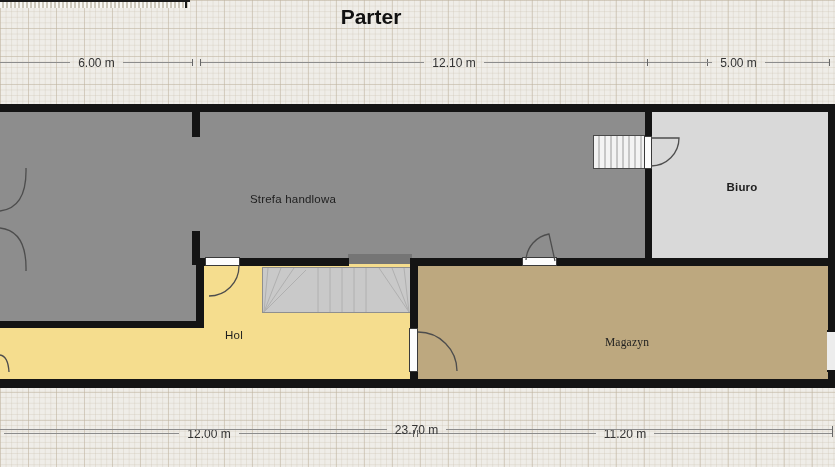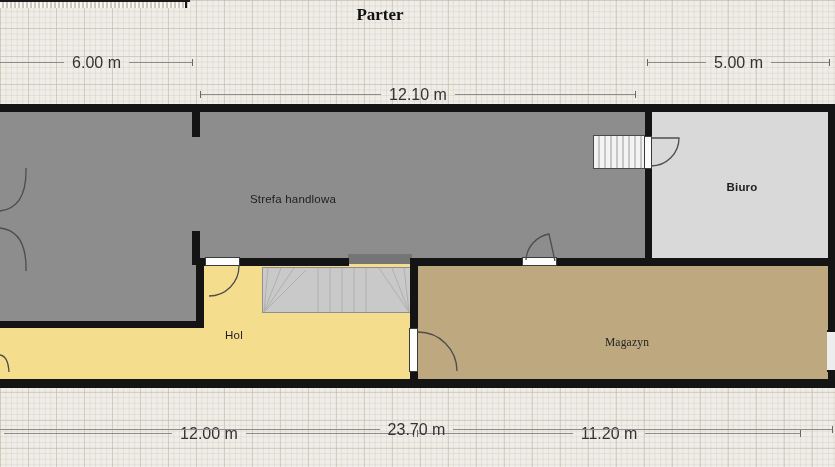--- a/index.html
+++ b/index.html
@@ -15,26 +15,26 @@
     background-size:28px 28px,28px 28px,5.6px 5.6px,5.6px 5.6px;
   }
   .room{position:absolute;}
   .wall{position:absolute;background:#141414;}
   .threshold{position:absolute;background:#fdfdfd;border:1px solid #3a3a3a;box-sizing:border-box;}
   .room-label{
     position:absolute;transform:translate(-50%,-50%);
     font-size:11.5px;color:#1e1e1e;white-space:nowrap;letter-spacing:.2px;
   }
   .title{
-    position:absolute;left:380px;top:5px;transform:translateX(-50%);
-    font-size:17px;font-weight:bold;color:#111;white-space:nowrap;font-family:Liberation Serif, serif;
+    position:absolute;left:371px;top:5px;transform:translateX(-50%);
+    font-size:21px;font-weight:bold;color:#111;white-space:nowrap;
   }
   .dim{position:absolute;display:flex;align-items:center;height:13px;}
   .dim::before,.dim::after{content:"";flex:1;border-top:1px solid #8c8c8c;}
-  .dim .lbl{padding:0 8px;font-size:16px;color:#333;white-space:nowrap;}
+  .dim .lbl{padding:0 8px;font-size:12px;color:#333;white-space:nowrap;}
   .tick{position:absolute;top:3px;width:1px;height:7px;background:#666;}
   .tick.l{left:0;} .tick.r{right:0;}
   .stairs-hol{position:absolute;left:262px;top:267px;width:149px;height:46px;
     background:#c9c9c9;border:1px solid #8f8f8f;box-sizing:border-box;}
   .stairs-top{position:absolute;left:593px;top:135px;width:53px;height:34px;
     background:#f3f3f3;border:1px solid #4a4a4a;box-sizing:border-box;}
   .band-dark{position:absolute;left:348px;top:254px;width:64px;height:10px;background:#757575;}
   .window-right{position:absolute;left:827px;top:330px;width:8px;height:42px;
     background:#ededed;border-top:2px solid #141414;border-bottom:2px solid #141414;box-sizing:border-box;}
   .top-edge-artifact{position:absolute;left:0;top:0;width:190px;height:8px;
@@ -50,21 +50,21 @@
 
   <div class="title">Parter</div>
 
   <div class="top-edge-artifact"></div>
   <div class="top-edge-tick"></div>
 
   <div class="dim" style="left:0;top:56px;width:193px;">
     <span class="lbl">6.00 m</span>
     <span class="tick r"></span>
   </div>
-  <div class="dim" style="left:200px;top:56px;width:436px;margin-top:32px;">
+  <div class="dim" style="left:200px;top:56px;width:508px;">
     <span class="lbl">12.10 m</span>
     <span class="tick l"></span>
     <span class="tick r"></span>
   </div>
   <div class="dim" style="left:647px;top:56px;width:183px;">
     <span class="lbl">5.00 m</span>
     <span class="tick l"></span>
     <span class="tick r"></span>
   </div>
 
@@ -123,21 +123,21 @@
 
   <div class="room-label" style="left:293px;top:199px;">Strefa handlowa</div>
   <div class="room-label" style="left:742px;top:187px;font-weight:bold;">Biuro</div>
   <div class="room-label" style="left:234px;top:335px;">Hol</div>
   <div class="room-label" style="left:627px;top:342px;font-family:Liberation Serif, serif;">Magazyn</div>
 
   <div class="dim" style="left:4px;top:427px;width:410px;">
     <span class="lbl">12.00 m</span>
     <span class="tick r"></span>
   </div>
-  <div class="dim" style="left:417px;top:427px;width:384px;">
+  <div class="dim" style="left:417px;top:427px;width:416px;">
     <span class="lbl">11.20 m</span>
     <span class="tick l"></span>
     <span class="tick r"></span>
   </div>
   <div class="dim" style="left:0;top:423px;width:833px;">
     <span class="lbl">23.70 m</span>
     <span class="tick r"></span>
   </div>
 
 </div>

